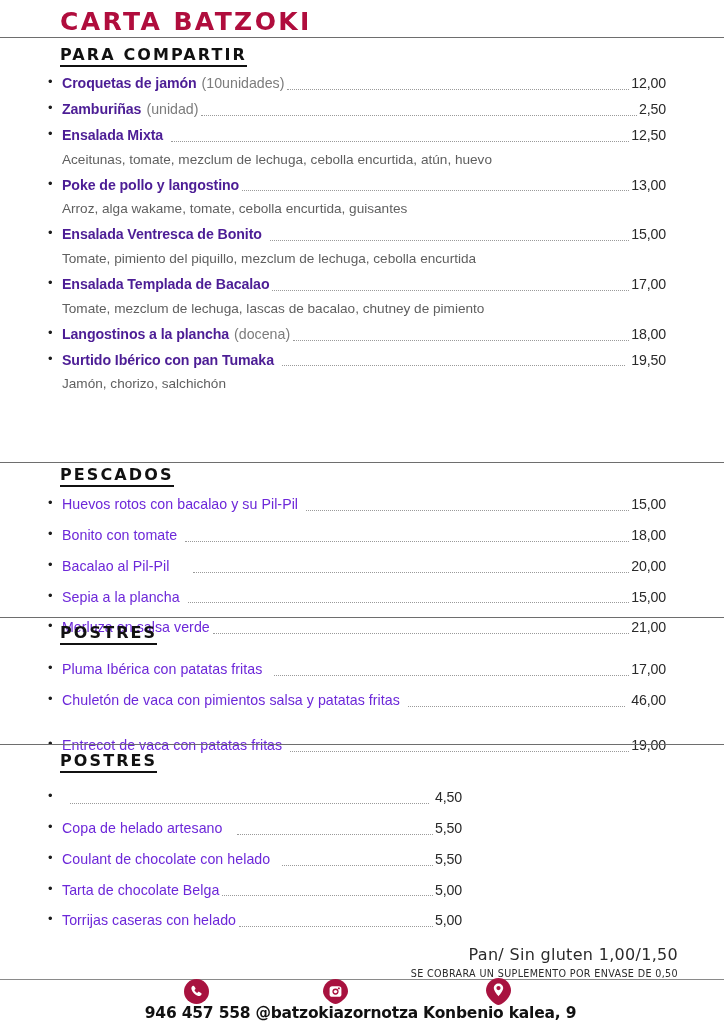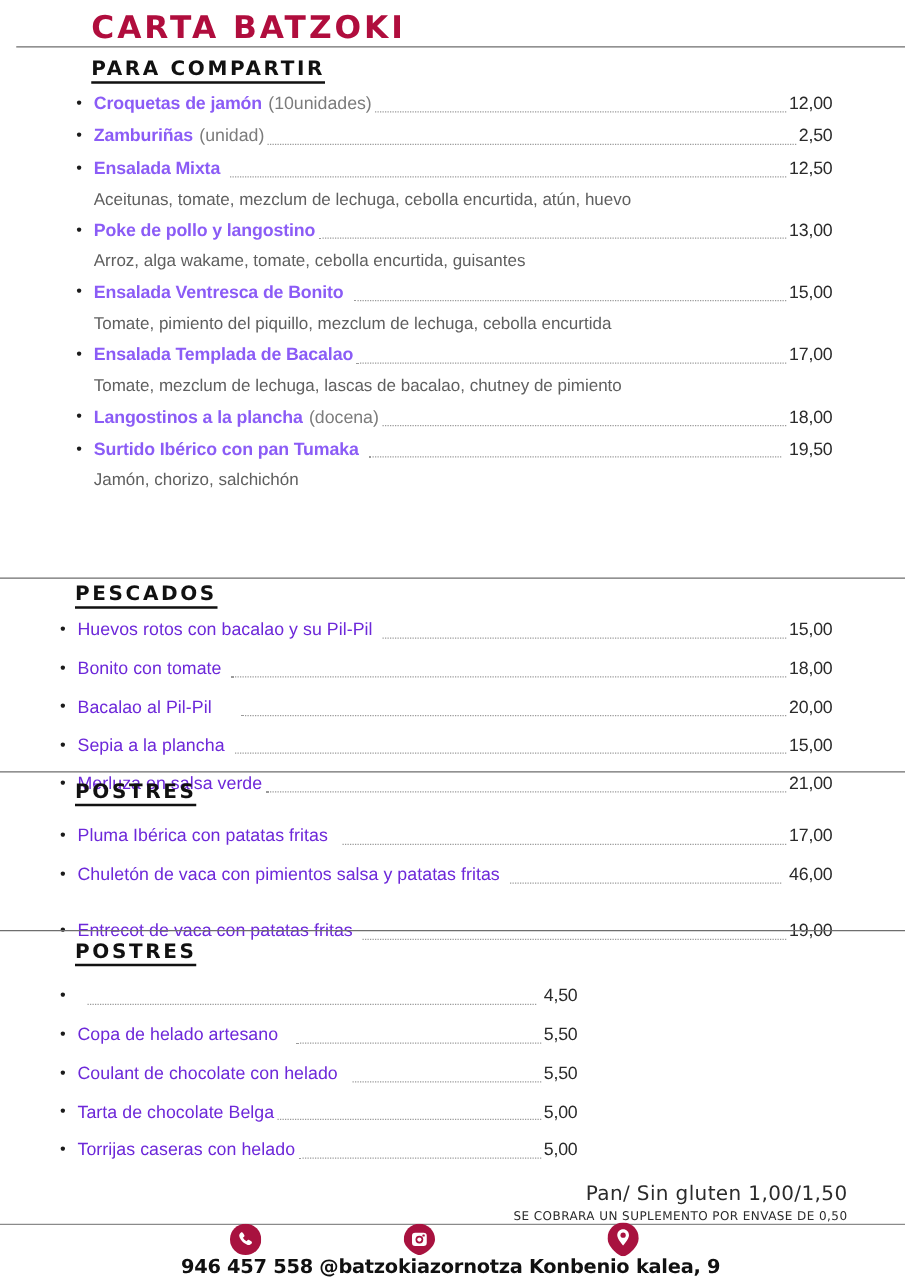--- a/index.html
+++ b/index.html
@@ -16,21 +16,20 @@
     font-family: "Liberation Sans", sans-serif;
     color: #1b1b1b;
     -webkit-font-smoothing: antialiased;
   }
 
   .page {
     position: relative;
     width: 724px;
     height: 1024px;
     box-sizing: border-box;
-    padding-left: 13px;
   }
 
   
   .title-zone {
     position: relative;
     height: 46px;
   }
   .rule-full {
     position: absolute;
     left: 0;
@@ -96,21 +95,21 @@
     display: flex;
     align-items: flex-end;
     width: 100%;
   }
   .name {
     white-space: nowrap;
     flex: 0 0 auto;
   }
   .name.bold {
     font-weight: 700;
-    color: #8b5cf6;
+    color: #4c1d95;
     letter-spacing: -0.1px;
   }
   .name.plain {
     font-weight: 400;
     color: #6d28d9;
     letter-spacing: 0.05px;
   }
   .qual {
     font-weight: 400;
     color: #7c7c7c;

